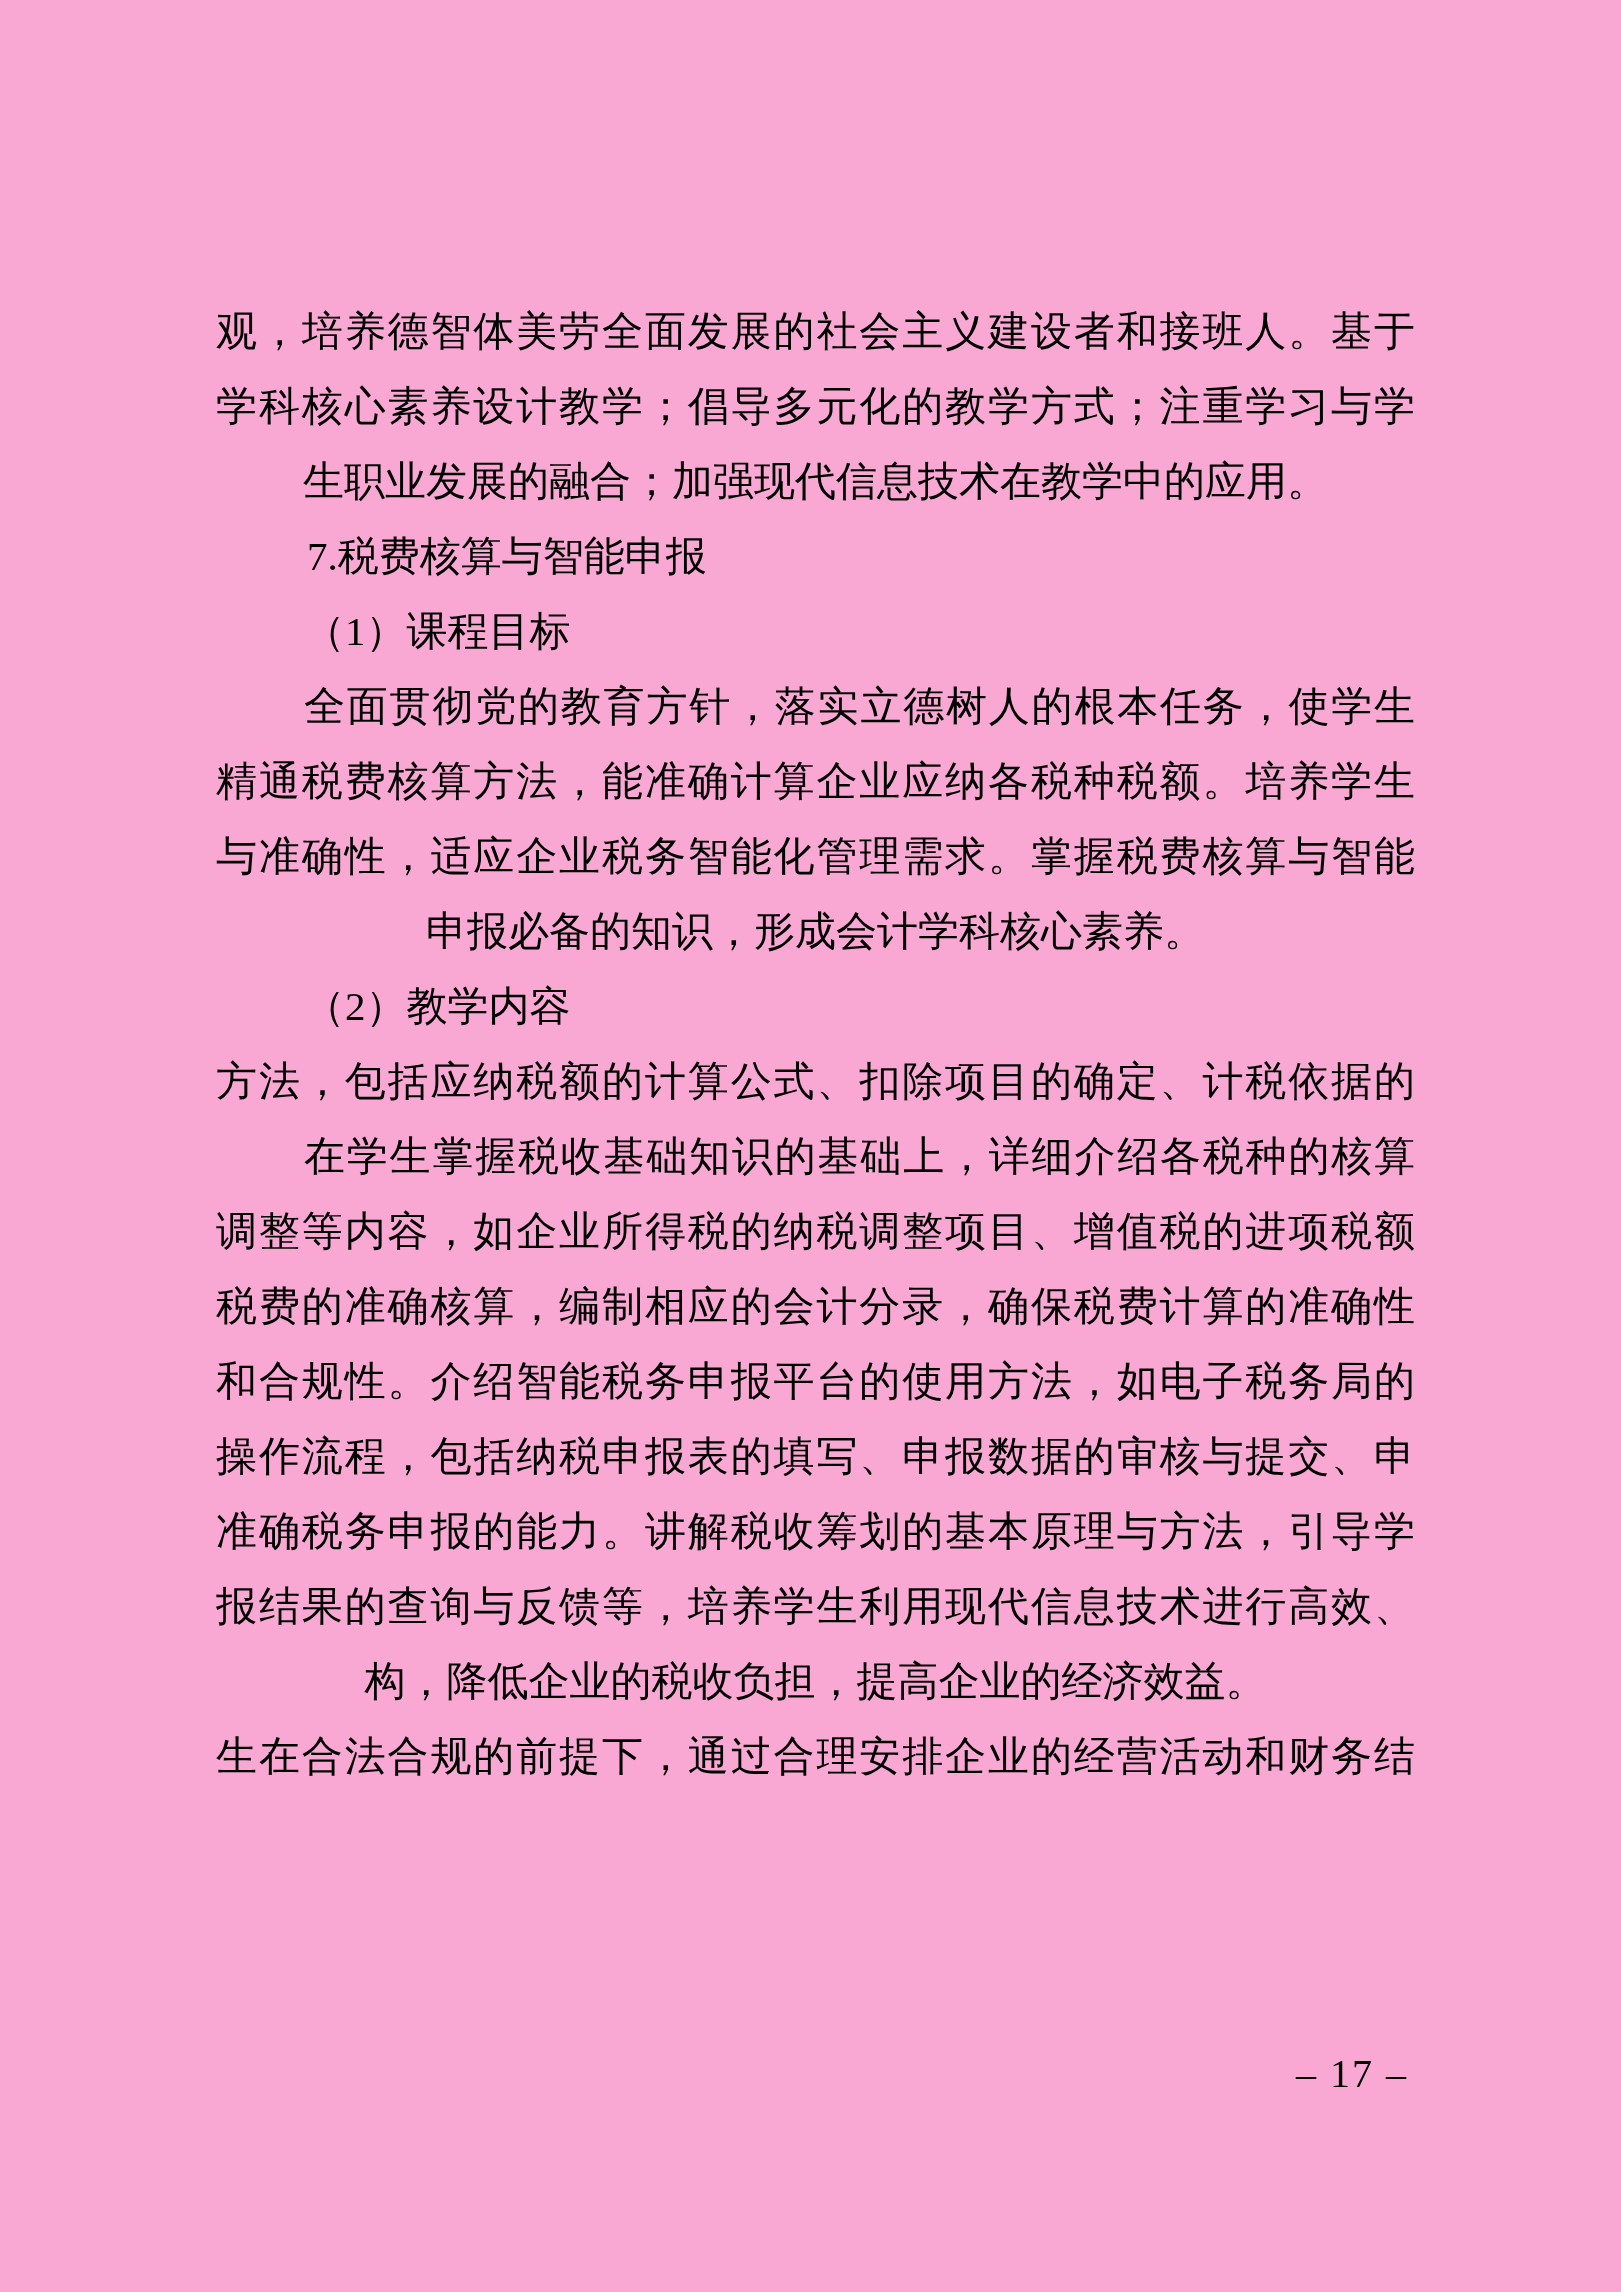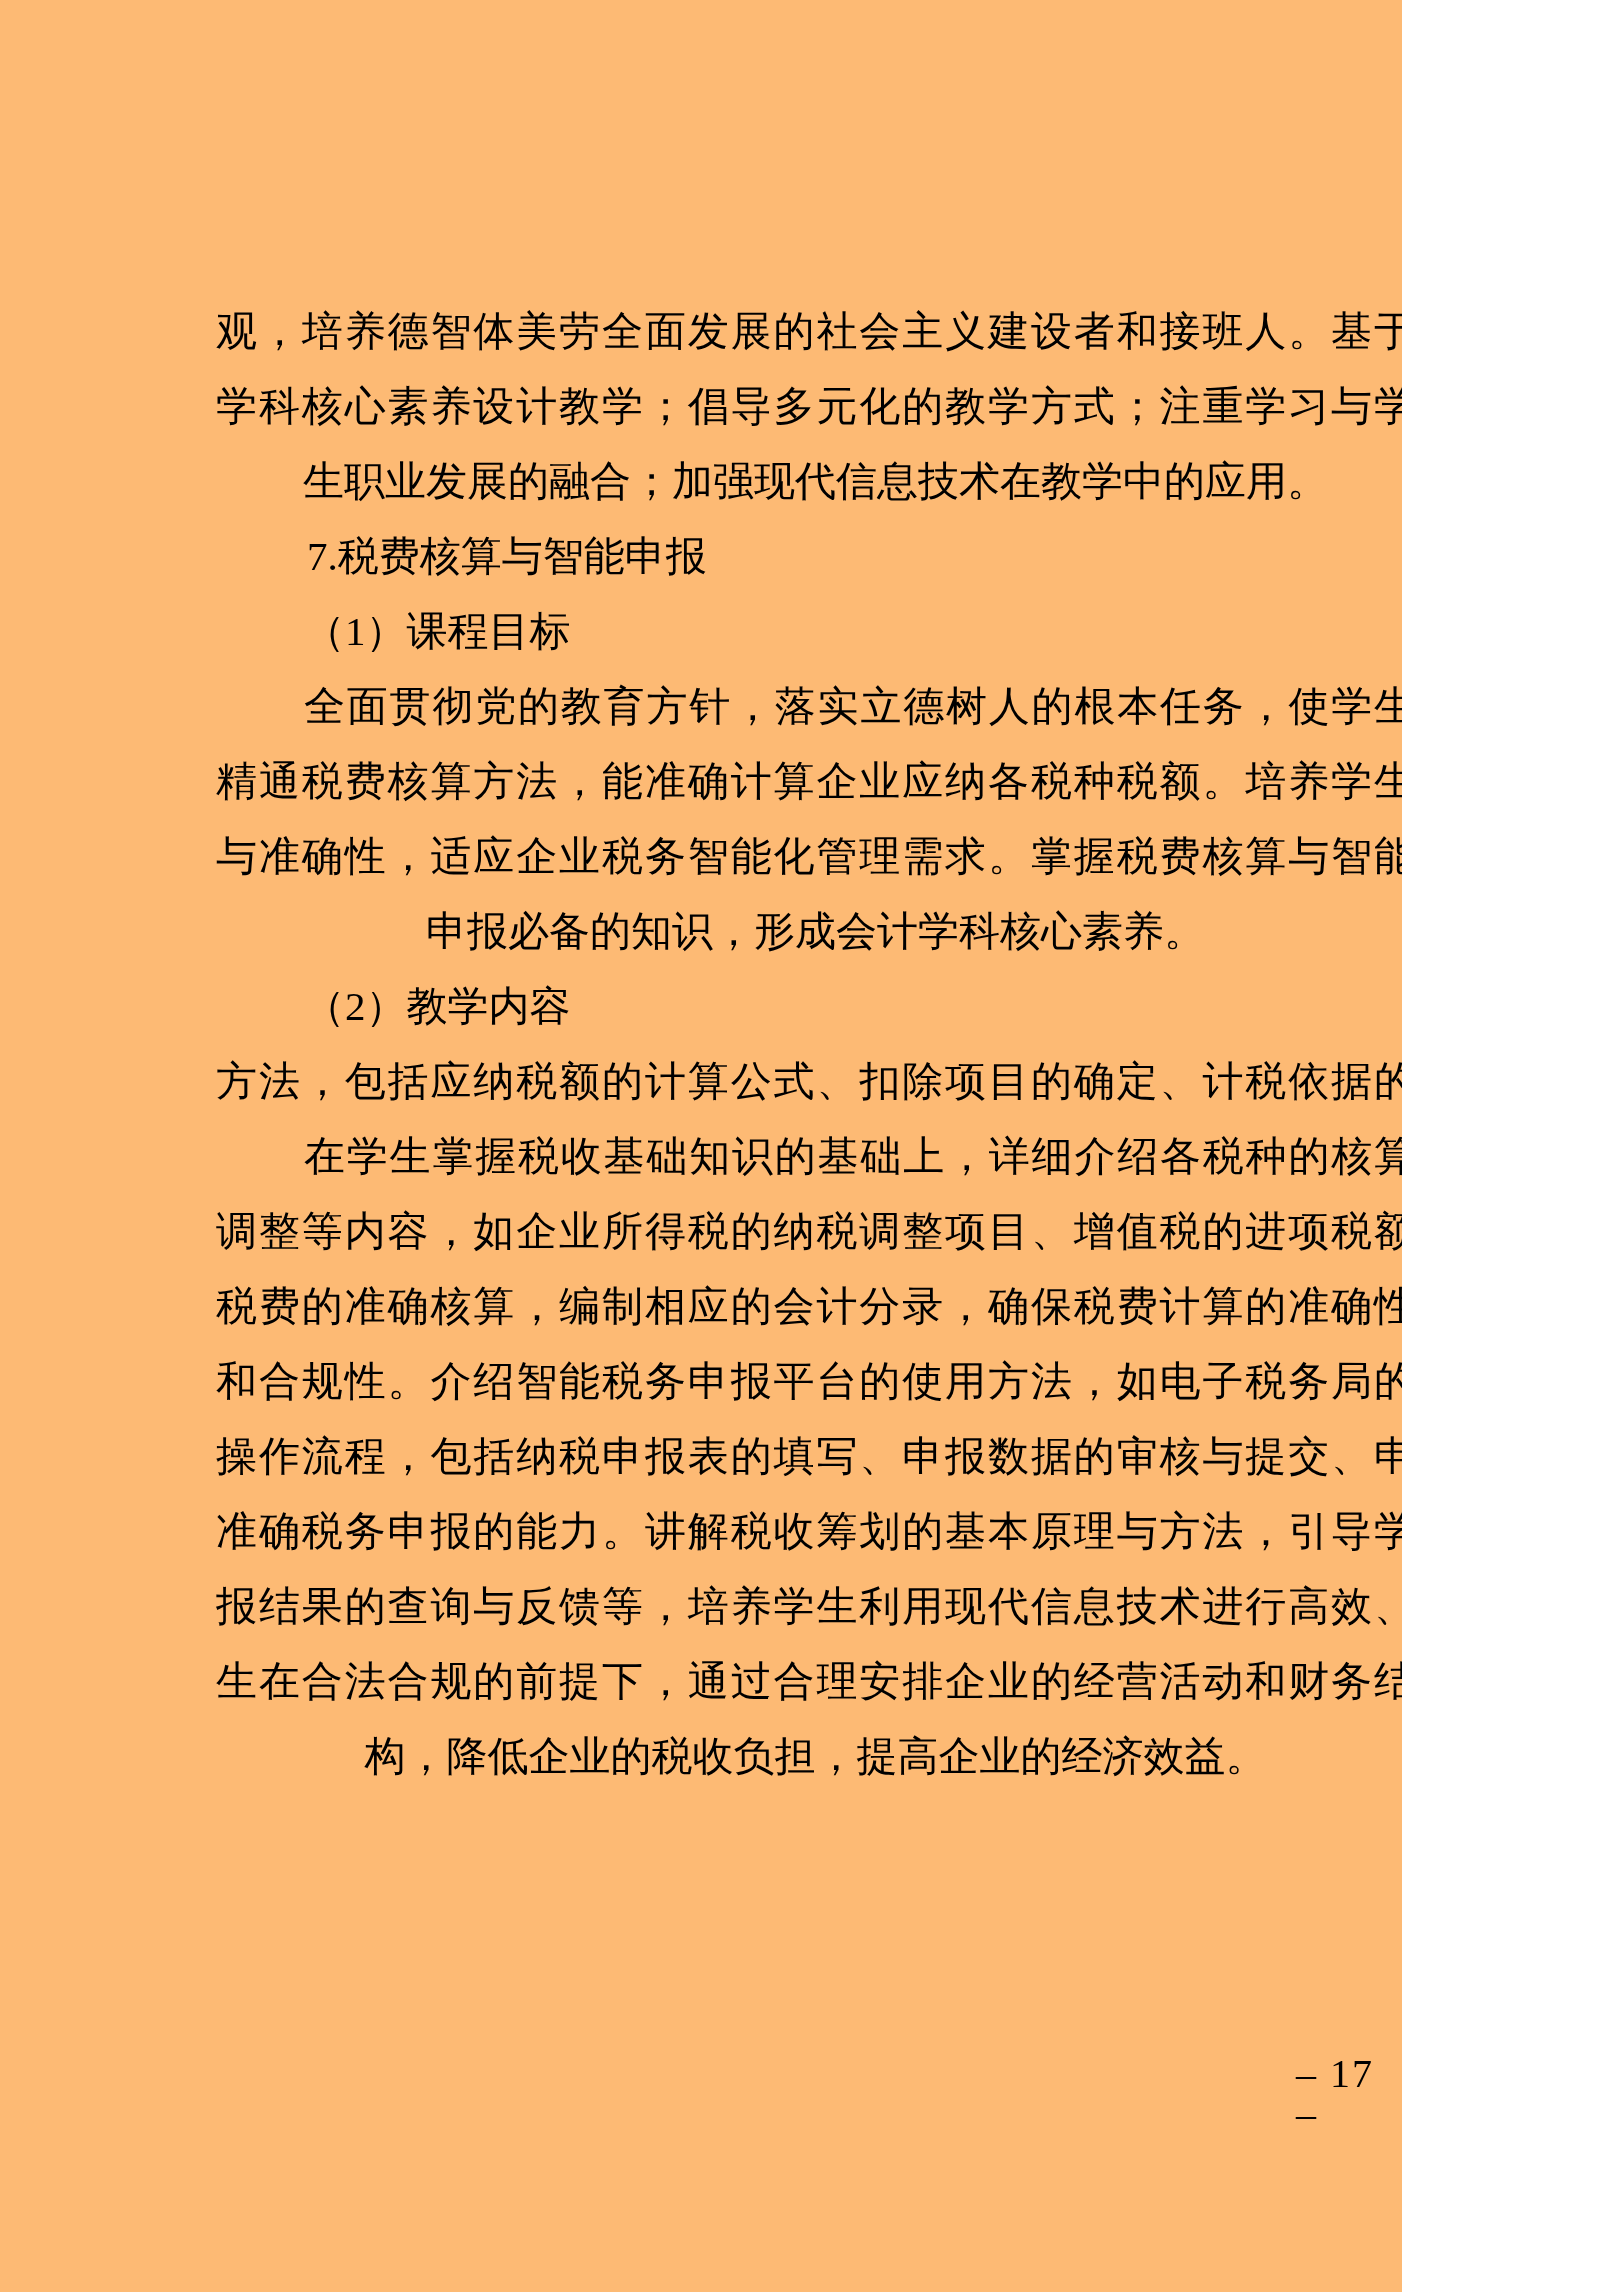--- a/index.html
+++ b/index.html
@@ -2,23 +2,23 @@
 <html><head>
 <meta charset="utf-8">
 <style>
   html, body {
     margin: 0;
     padding: 0;
     background: #ffffff;
   }
   .page {
     position: relative;
-    width: 1402px;
+    width: 1621px;
     height: 2293px;
-    background: #fdba74;
+    background: #f9a8d4;
     color: #000000;
     font-family: "Liberation Serif", "DejaVu Serif", serif;
     overflow: hidden;
   }
   .text-block {
     position: absolute;
     left: 216px;
     top: 294px;
     width: 1199px;
     font-size: 41px;
@@ -81,20 +81,20 @@
     <div class="doc-line sub">（2）教学内容</div>
 
     <div class="doc-line fill">方法，包括应纳税额的计算公式、扣除项目的确定、计税依据的</div>
     <div class="doc-line fill indent">在学生掌握税收基础知识的基础上，详细介绍各税种的核算</div>
     <div class="doc-line fill">调整等内容，如企业所得税的纳税调整项目、增值税的进项税额</div>
     <div class="doc-line fill">税费的准确核算，编制相应的会计分录，确保税费计算的准确性</div>
     <div class="doc-line fill">和合规性。介绍智能税务申报平台的使用方法，如电子税务局的</div>
     <div class="doc-line fill">操作流程，包括纳税申报表的填写、申报数据的审核与提交、申</div>
     <div class="doc-line fill">准确税务申报的能力。讲解税收筹划的基本原理与方法，引导学</div>
     <div class="doc-line fill">报结果的查询与反馈等，培养学生利用现代信息技术进行高效、</div>
+    <div class="doc-line end">构，降低企业的税收负担，提高企业的经济效益。</div>
     <div class="doc-line fill">生在合法合规的前提下，通过合理安排企业的经营活动和财务结</div>
-    <div class="doc-line end">构，降低企业的税收负担，提高企业的经济效益。</div>
 
   </div>
 
   <div class="page-number">– 17 –</div>
 </div>
 
 
 </body></html>

